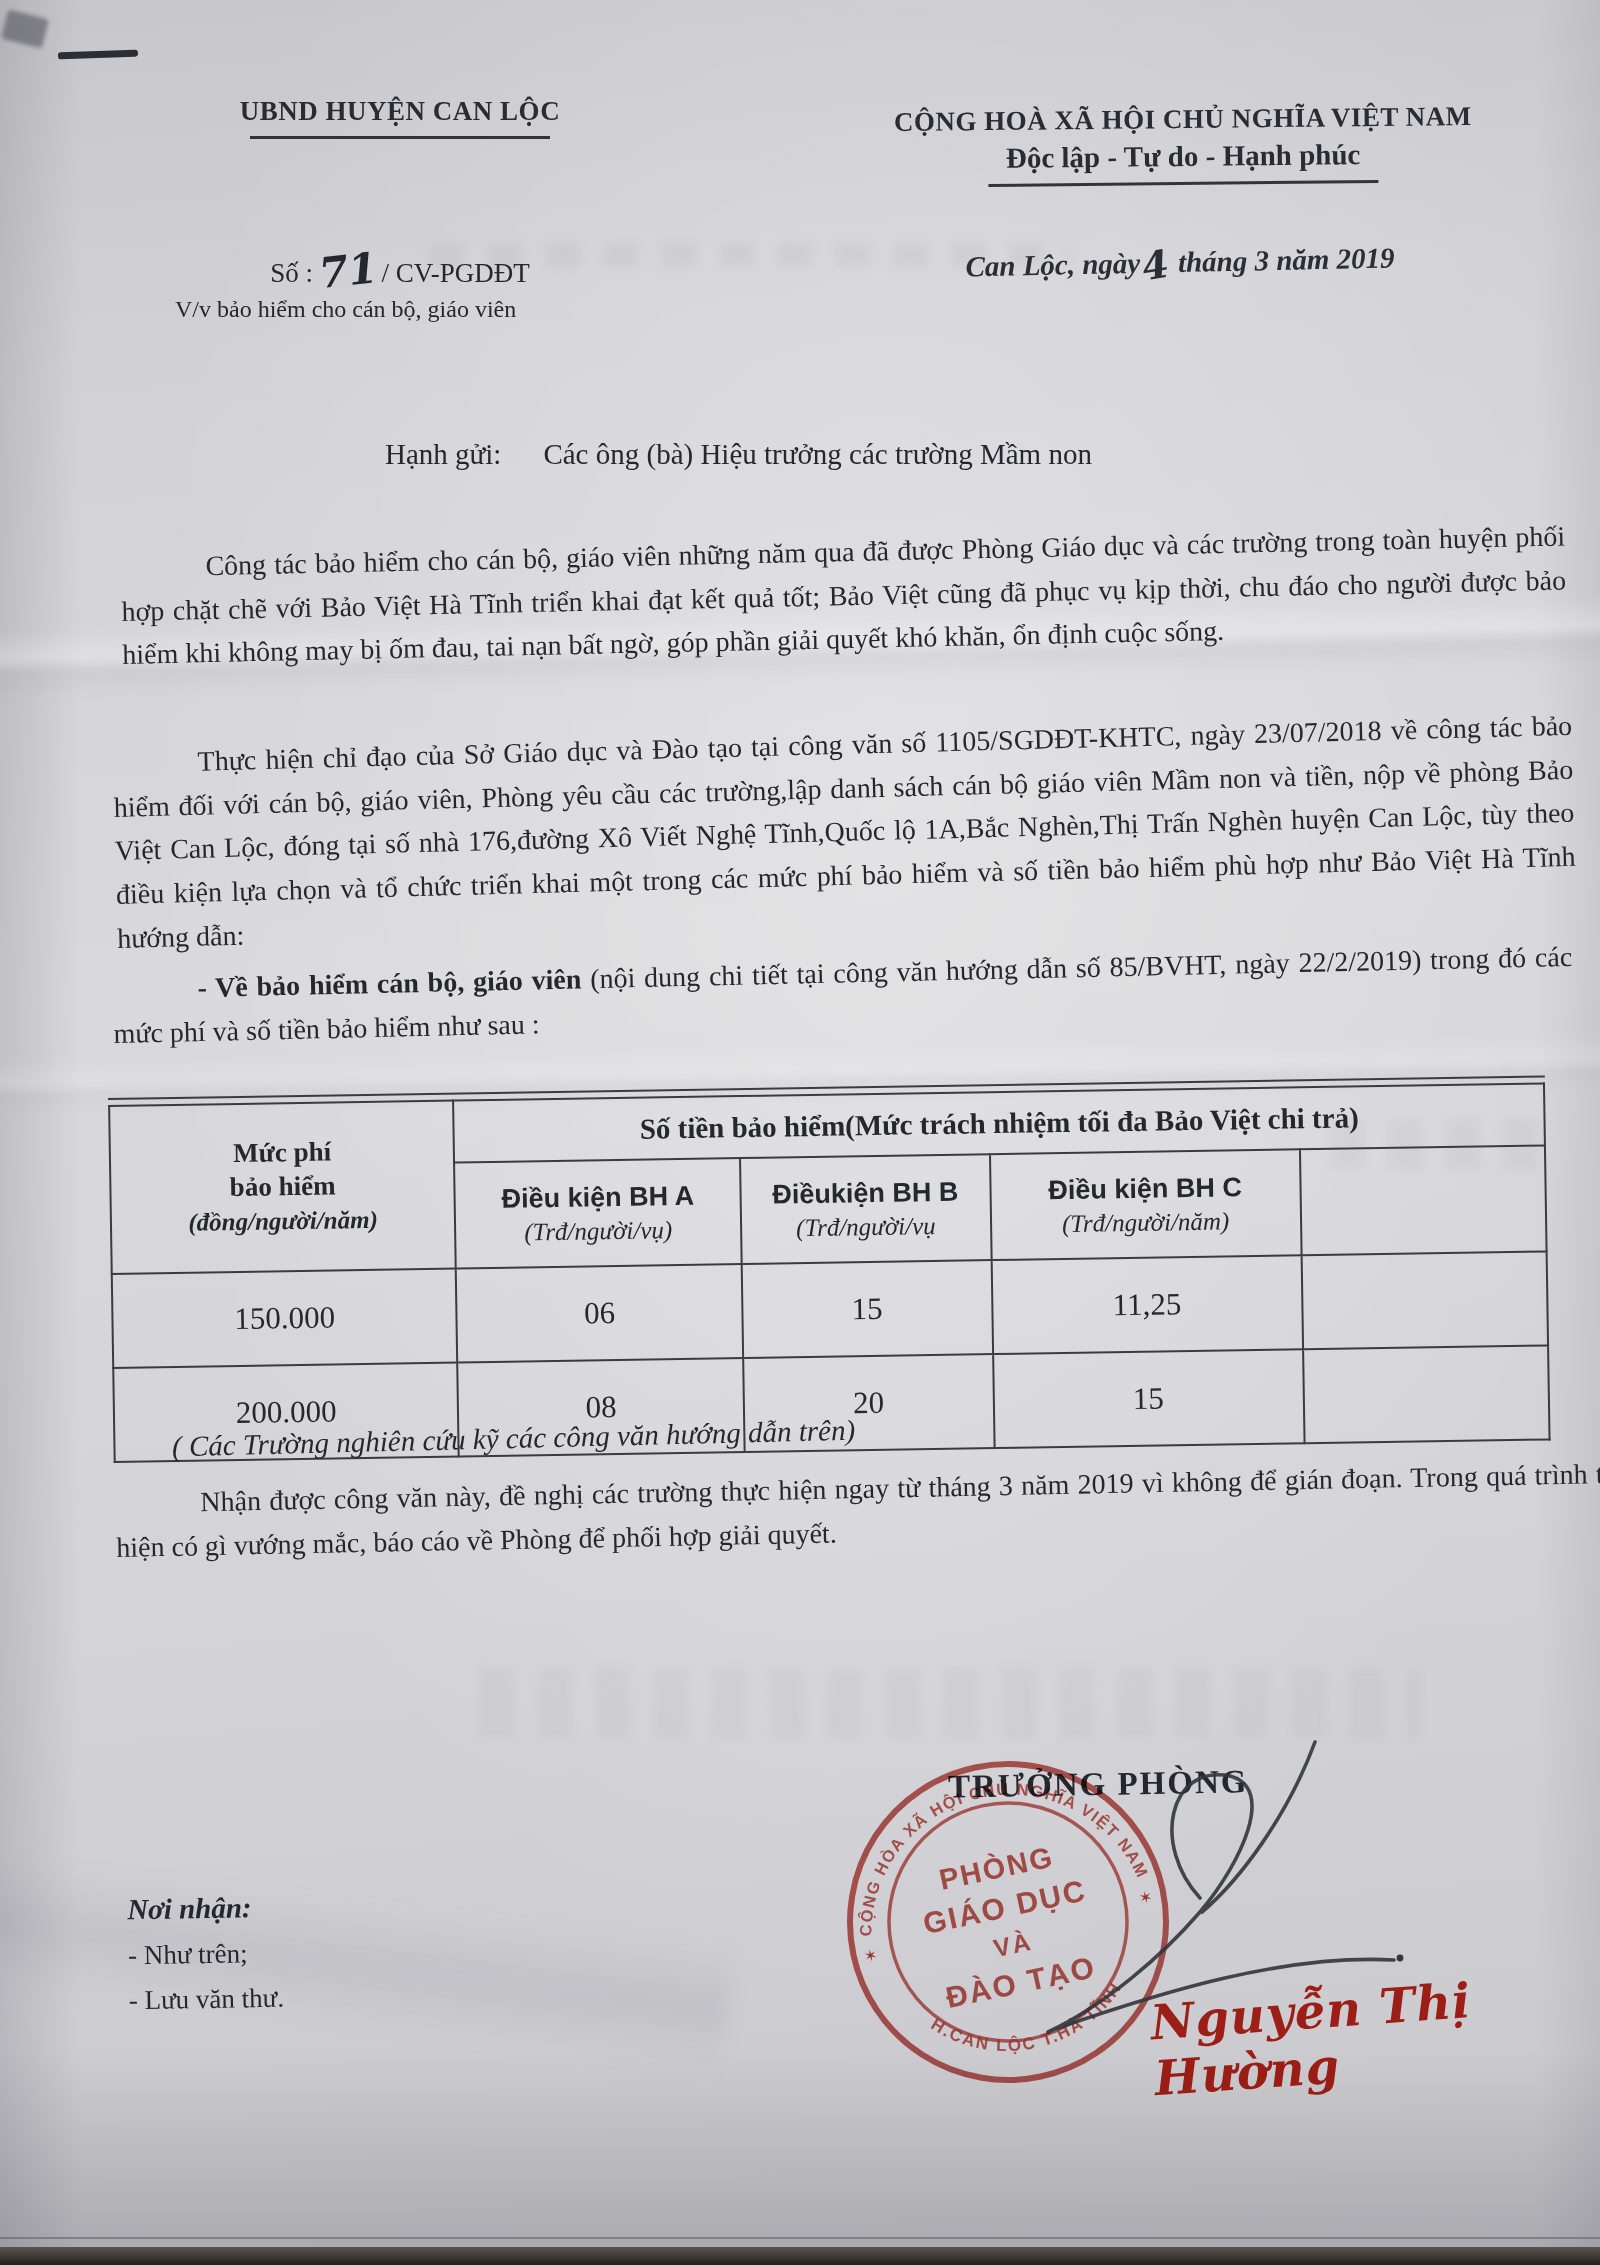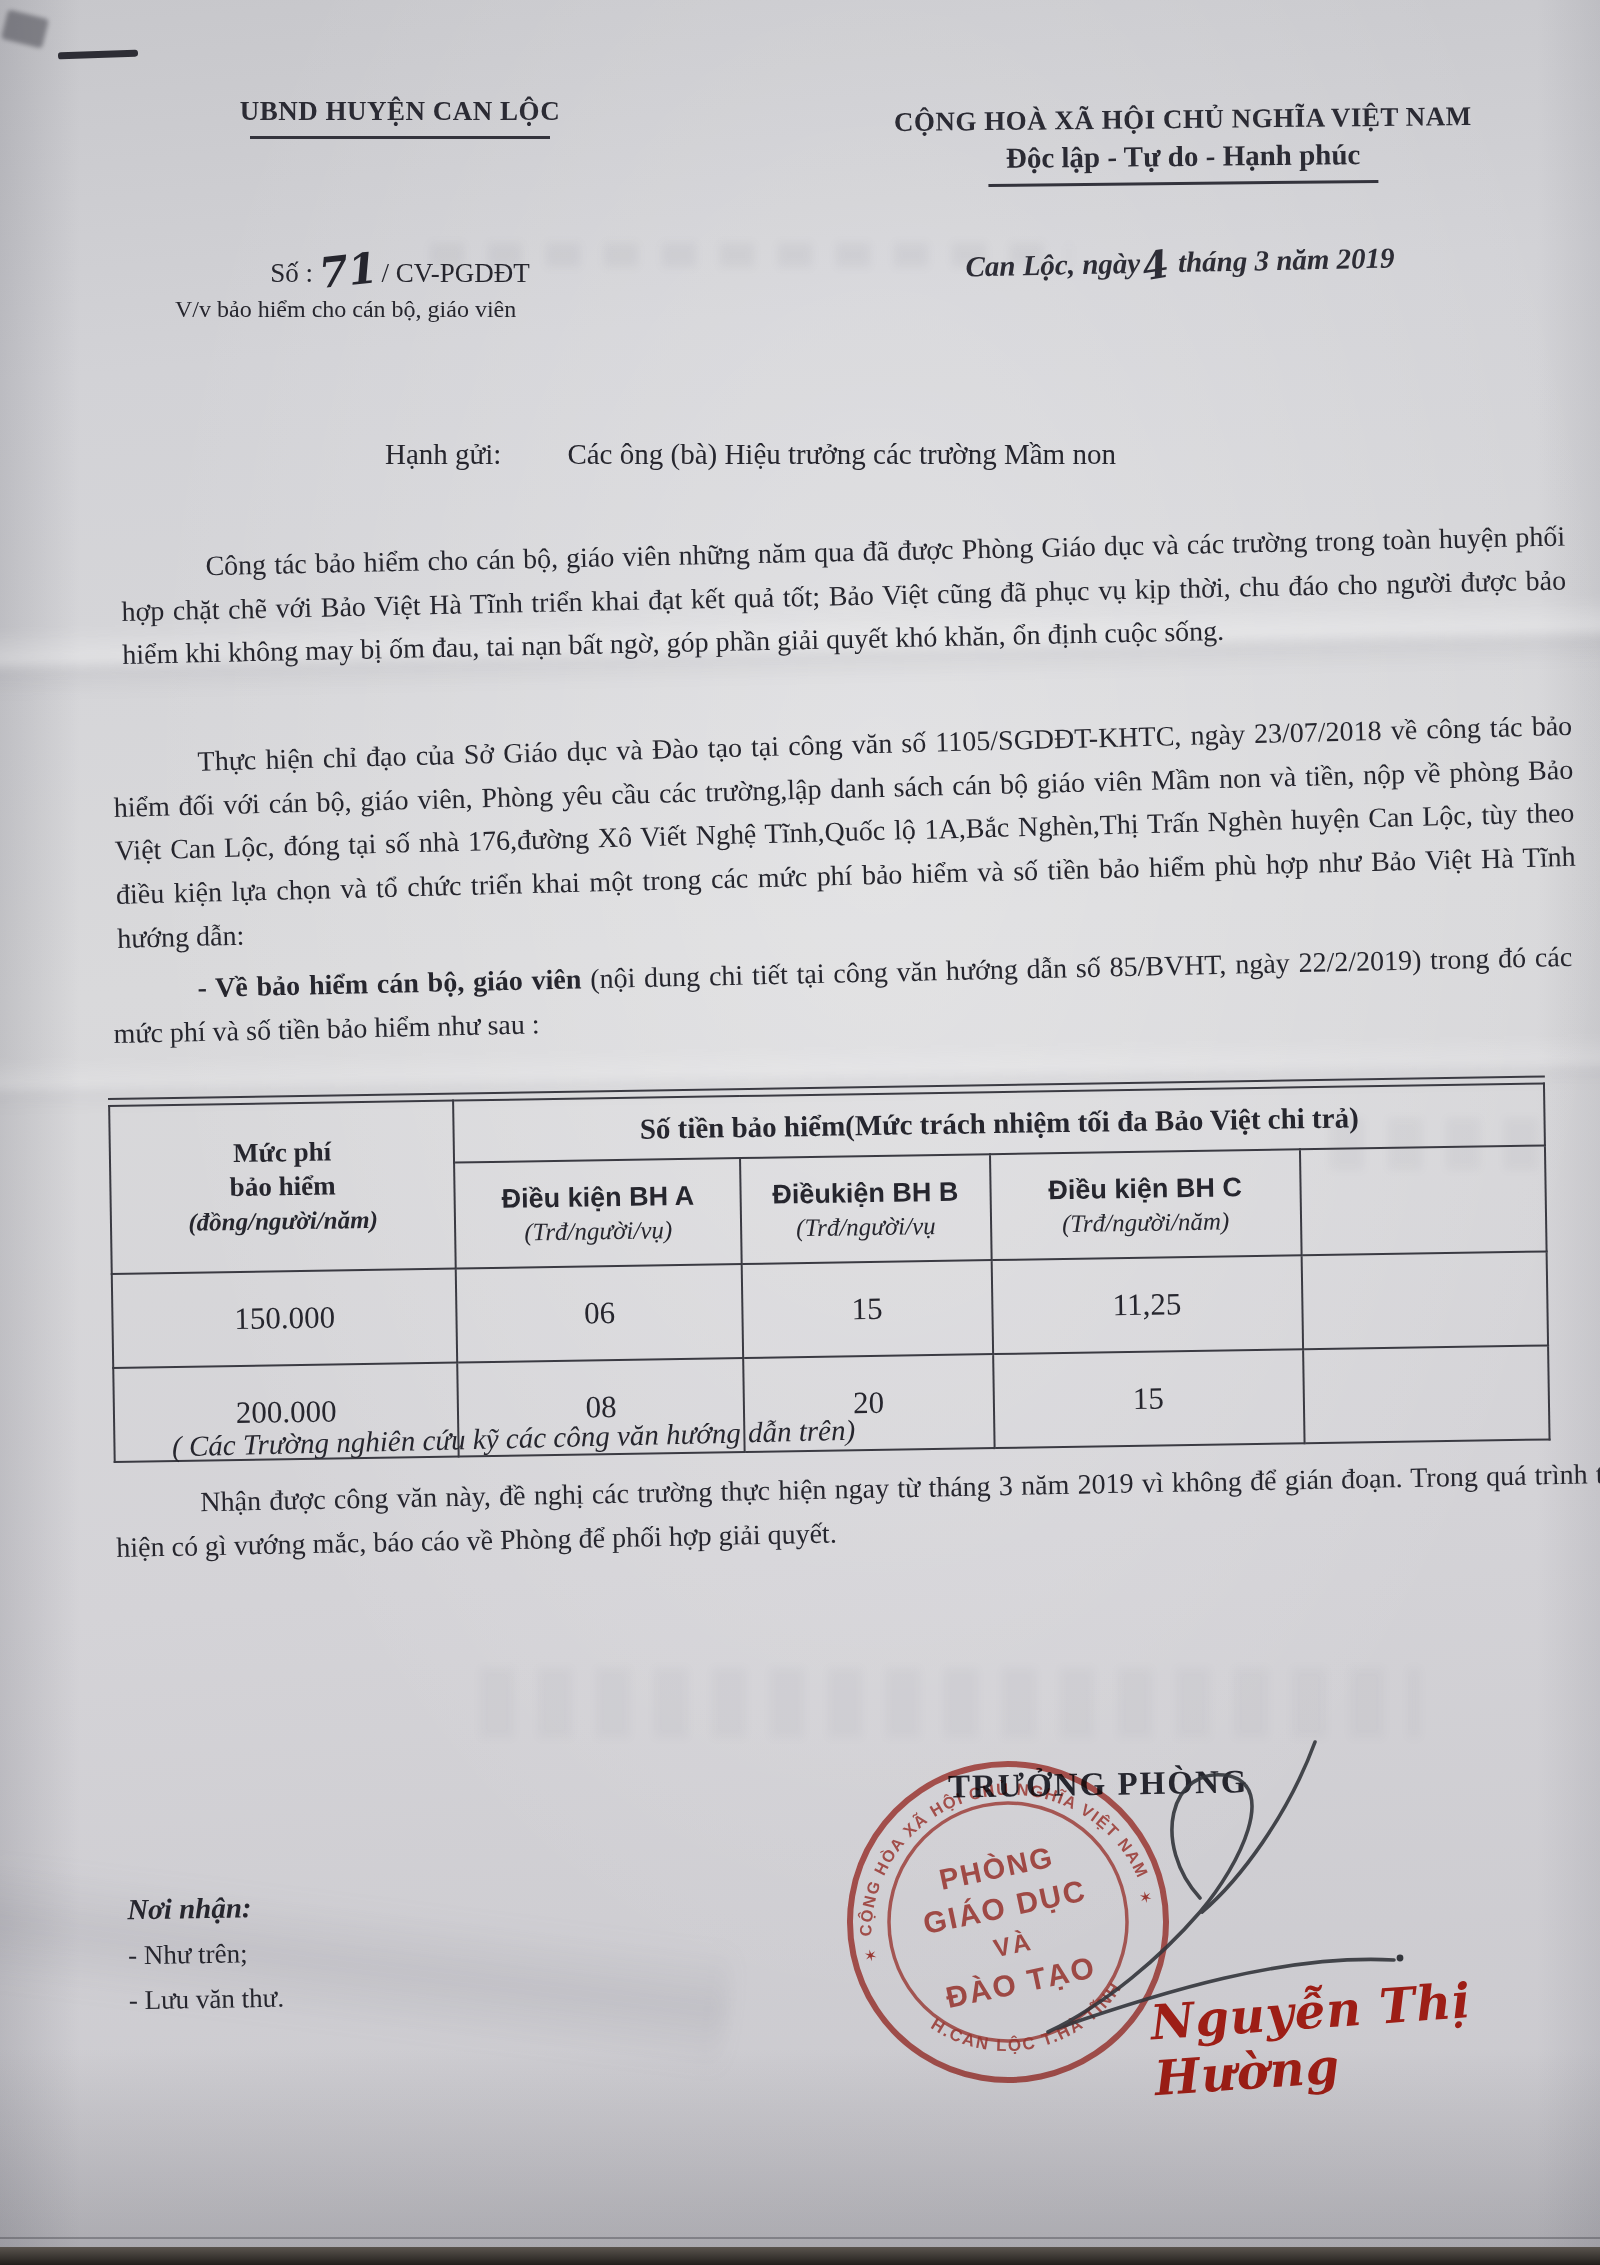--- a/index.html
+++ b/index.html
@@ -50,21 +50,21 @@
   #hdr-right .hrule{width:390px;}
   
   #doc-number{position:absolute;left:180px;top:243px;width:440px;text-align:center;font-size:27px;}
   .handwritten{font-family:"DejaVu Serif", serif;font-style:italic;font-weight:bold;}
   #doc-number .hw{display:inline-block;font-size:42px;transform:rotate(-6deg);margin:0 4px 0 6px;position:relative;top:3px;}
   #doc-subject{position:absolute;left:175px;top:296px;width:450px;font-size:24px;}
   #date-line{position:absolute;left:850px;top:236px;width:660px;text-align:center;font-style:italic;font-size:29px;font-weight:bold;color:#2d2d36;transform:rotate(-1.2deg);}
   #date-line .hw{display:inline-block;font-size:38px;transform:rotate(-8deg);position:relative;top:6px;margin:0 2px;}
   
   #salutation{position:absolute;left:385px;top:438px;font-size:29px;}
-  #salutation .gap{margin-left:66px;}
+  #salutation .gap{margin-left:42px;}
   .para{position:absolute;font-size:28px;line-height:1.56;text-align:justify;transform-origin:left top;color:#26262e;}
   #p1{left:120px;top:546px;width:1445px;text-indent:85px;transform:rotate(-1.25deg);}
   #p2{left:112px;top:742px;width:1460px;text-indent:85px;transform:rotate(-1.5deg);}
   #p3{left:112px;top:968px;width:1460px;text-indent:85px;transform:rotate(-1.3deg);}
   #p3 .lead{font-weight:bold;}
   #p4{left:115px;top:1482px;width:1530px;text-indent:85px;transform:rotate(-1.15deg);}
   
   #tbl-wrap{position:absolute;left:108px;top:1098px;width:1437px;transform:rotate(-.9deg);transform-origin:left top;}
   #tbl-topline{height:2px;background:#3a3a42;margin-bottom:5px;}
   table{border-collapse:collapse;width:100%;}

